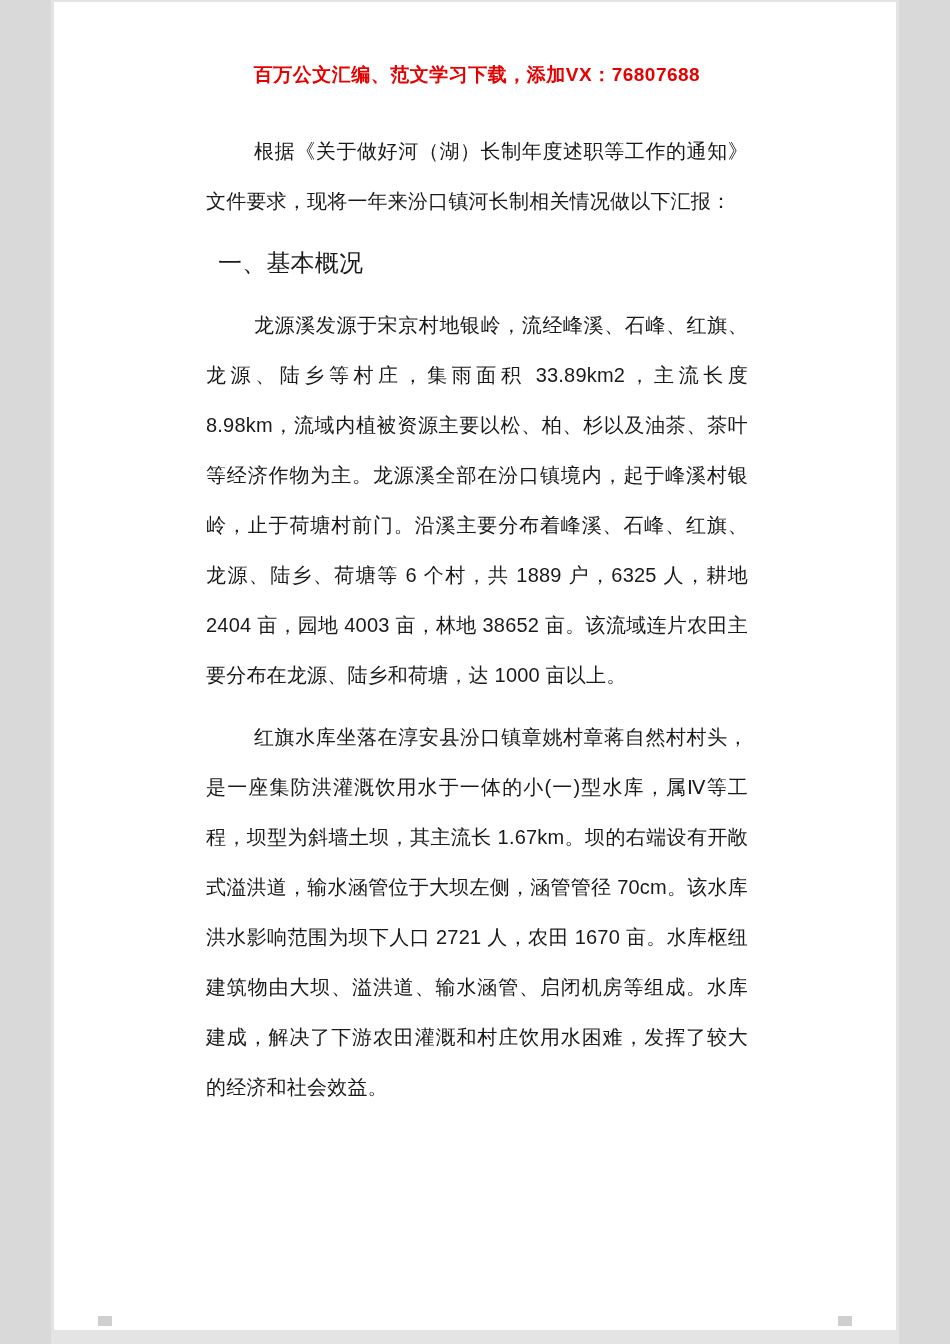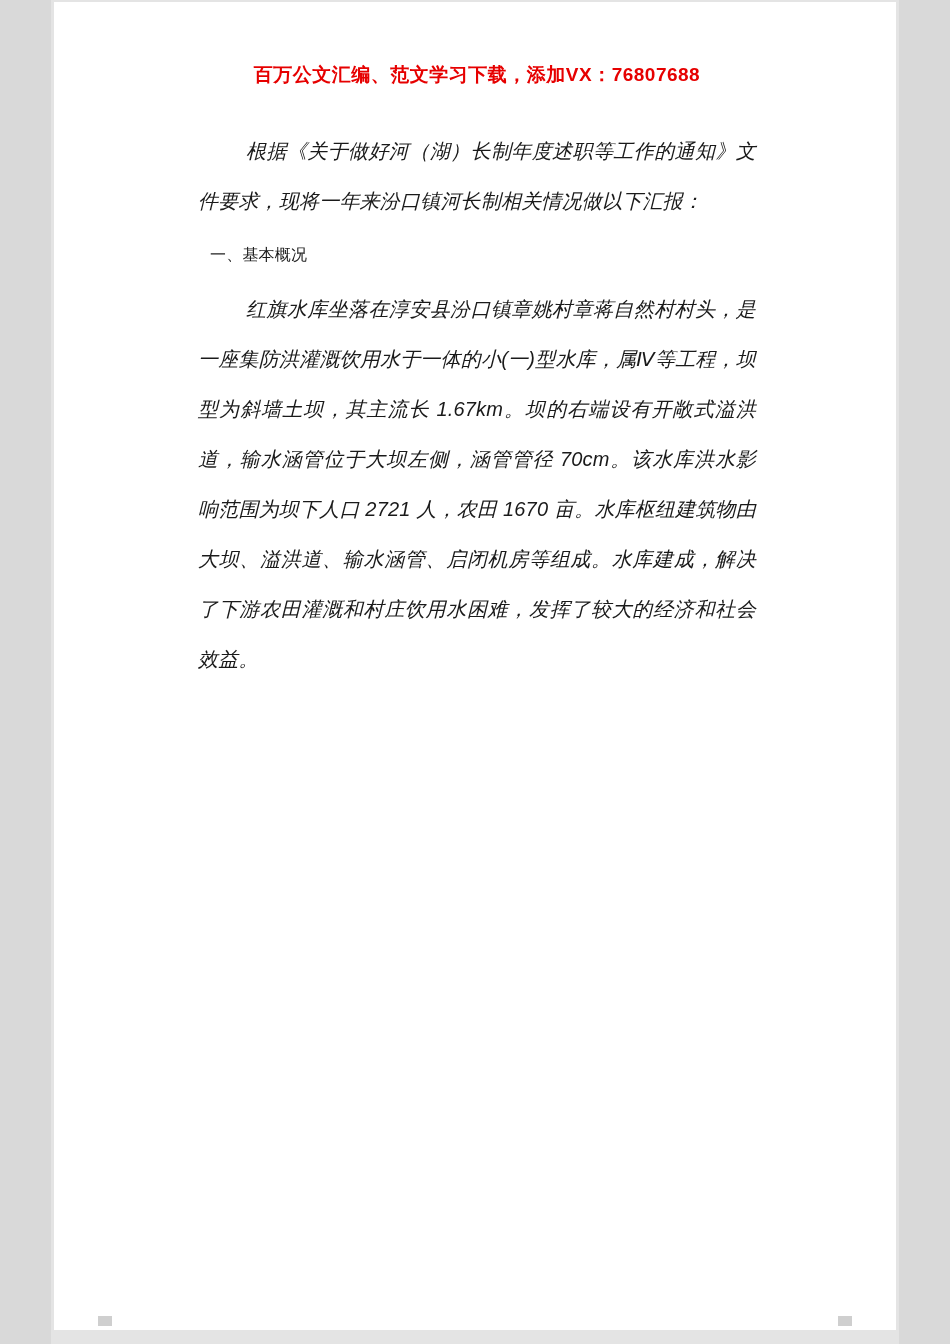--- a/index.html
+++ b/index.html
@@ -37,29 +37,28 @@
     color: #e60000;
     letter-spacing: 0.5px;
   }
   .body-text {
     font-size: 20px;
     line-height: 50px;
     text-align: justify;
     letter-spacing: 0.2px;
   }
   .para {
-    margin: 4px;
+    margin: 12px;
     text-indent: 2.4em;
-    font-style: italic;
   }
   .heading {
     margin: 0;
     text-indent: 1em;
     font-weight: normal;
-    font-size: 16px;
+    font-size: 24px;
     line-height: 50px;
   }
   .corner-mark {
     position: absolute;
     height: 10px;
     width: 14px;
     background: #cfcfcf;
     bottom: 4px;
   }
   .corner-mark.left  { left: 44px; }
@@ -72,20 +71,21 @@
   <div class="page">
     <div class="content">
 
       <p class="notice" style="color: rgb(230, 0, 0);">百万公文汇编、范文学习下载，添加VX：76807688</p>
 
       <div class="body-text">
         <p class="para">根据《关于做好河（湖）长制年度述职等工作的通知》文件要求，现将一年来汾口镇河长制相关情况做以下汇报：</p>
 
         <p class="heading">一、基本概况</p>
 
+        <p class="para">龙源溪发源于宋京村地银岭，流经峰溪、石峰、红旗、龙源、陆乡等村庄，集雨面积 33.89km2，主流长度 8.98km，流域内植被资源主要以松、柏、杉以及油茶、茶叶等经济作物为主。龙源溪全部在汾口镇境内，起于峰溪村银岭，止于荷塘村前门。沿溪主要分布着峰溪、石峰、红旗、龙源、陆乡、荷塘等 6 个村，共 1889 户，6325 人，耕地 2404 亩，园地 4003 亩，林地 38652 亩。该流域连片农田主要分布在龙源、陆乡和荷塘，达 1000 亩以上。</p>
 
         <p class="para">红旗水库坐落在淳安县汾口镇章姚村章蒋自然村村头，是一座集防洪灌溉饮用水于一体的小(一)型水库，属Ⅳ等工程，坝型为斜墙土坝，其主流长 1.67km。坝的右端设有开敞式溢洪道，输水涵管位于大坝左侧，涵管管径 70cm。该水库洪水影响范围为坝下人口 2721 人，农田 1670 亩。水库枢纽建筑物由大坝、溢洪道、输水涵管、启闭机房等组成。水库建成，解决了下游农田灌溉和村庄饮用水困难，发挥了较大的经济和社会效益。</p>
 
       </div>
 
     </div>
 
     <div class="corner-mark left"></div>
     <div class="corner-mark right"></div>
   </div>

